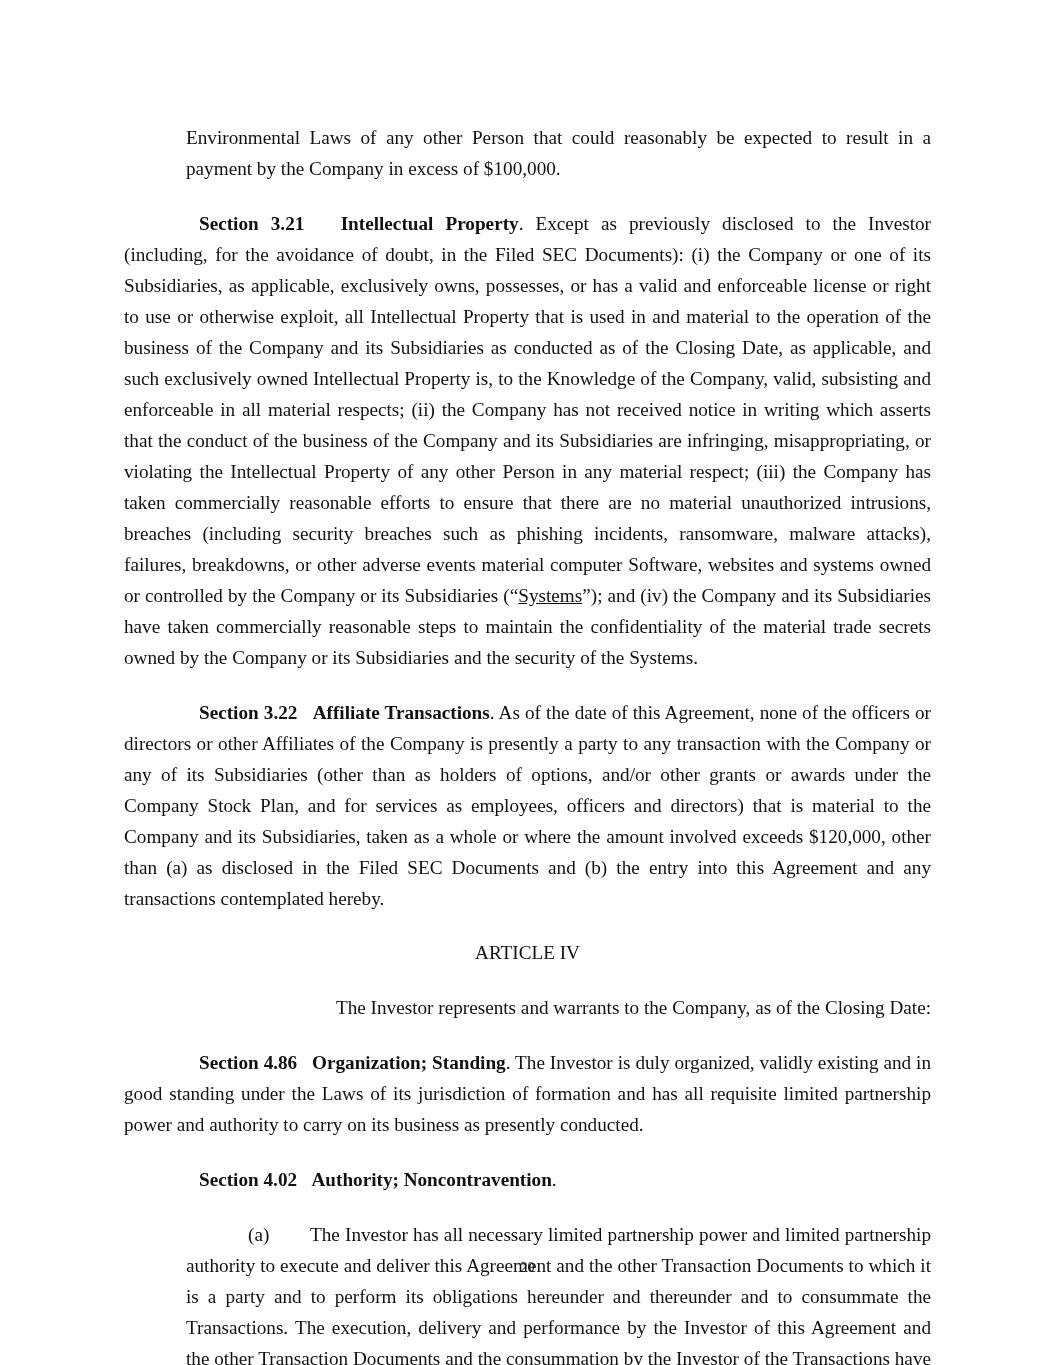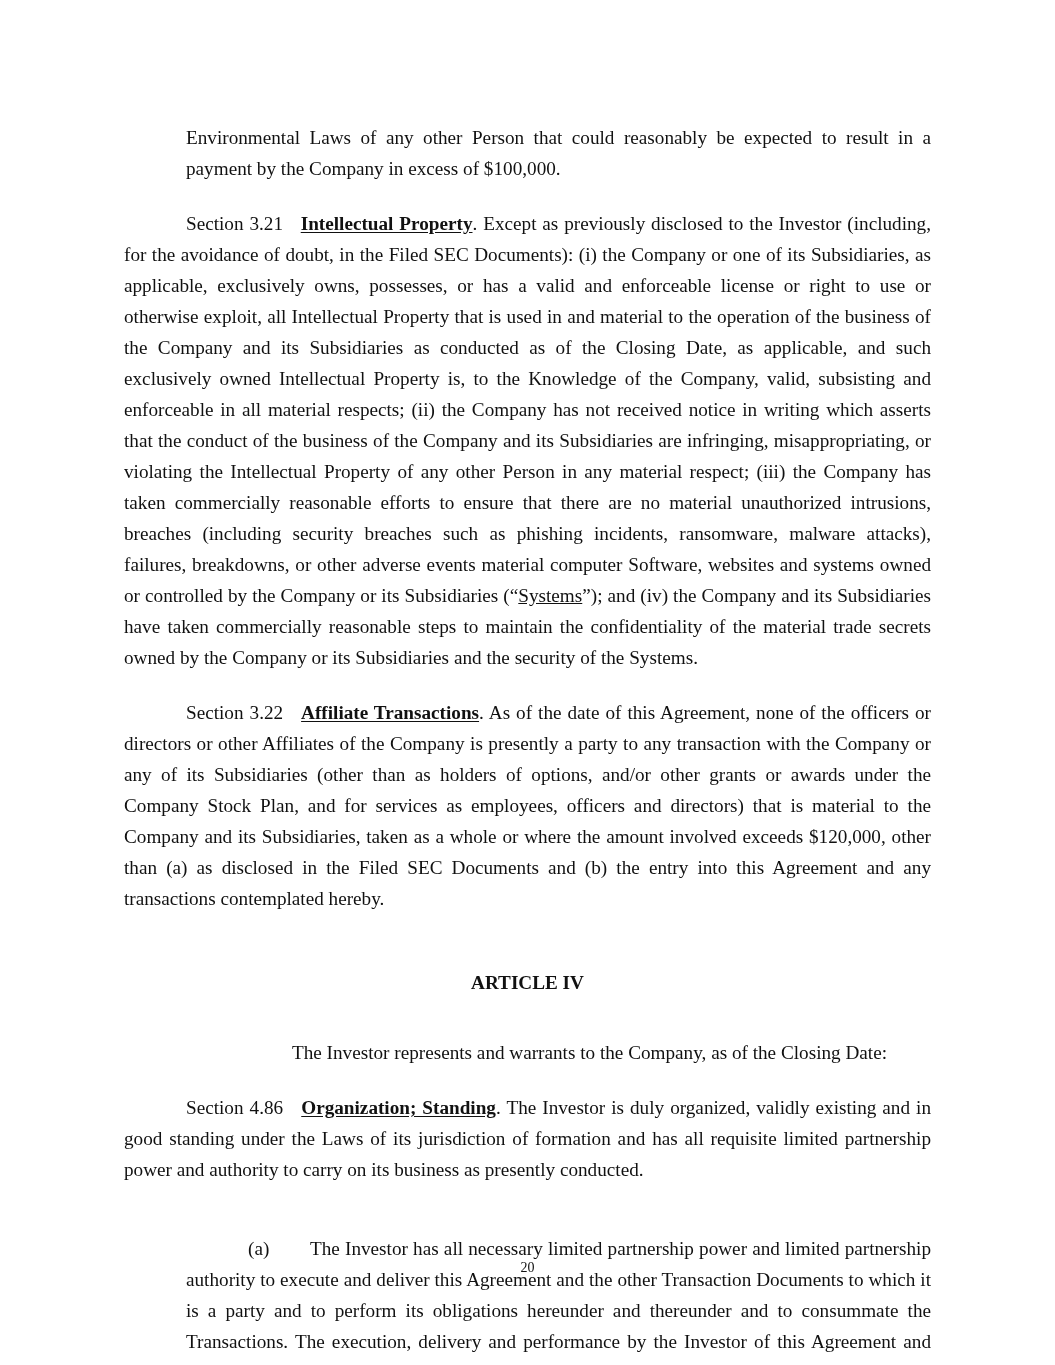--- a/index.html
+++ b/index.html
@@ -6,25 +6,25 @@
   body { width: 1055px; height: 1365px; position: relative; overflow: hidden; }
   .page {
     position: absolute; left: 124px; top: 122px; width: 807px;
     font-family: "Liberation Serif", serif; font-size: 19.2px; line-height: 31px;
     color: #111111;
   }
   p { margin: 0; text-align: justify; }
   .indent-block { margin-left: 62px; }
   .first-indent { text-indent: 62px; }
   .gap { height: 23.8px; }
-  .sec-num { font-weight: normal; }
-  .sec-title { font-weight: bold; text-decoration: underline; text-underline-offset: 2px; }
+  .sec-num { font-weight: bold; margin-left: 13px; }
+  .sec-title { font-weight: bold; text-underline-offset: 2px; }
   .u { text-decoration: underline; }
   .center { text-align: center; }
-  .bold { font-weight: bold; margin-top: 30px; }
+  .bold { font-weight: normal; }
   .sub-label { display: inline-block; width: 62px; text-indent: 0; }
   .page-number {
     position: absolute; left: 0; width: 1055px; top: 1260px; text-align: center;
     font-family: "Liberation Serif", serif; font-size: 14px; color: #111111;
   }
 </style>
 </head>
 <body>
 
 <div class="page">
@@ -38,28 +38,29 @@
   <div class="gap"></div>
 
   <p class="first-indent"><span class="sec-num">Section 3.22</span>&nbsp;&nbsp;&nbsp;<span class="sec-title">Affiliate Transactions</span><span>.  As of the date of this Agreement, none of the officers or directors or other Affiliates of the Company is presently a party to any transaction with the Company or any of its Subsidiaries (other than as holders of options, and/or other grants or awards under the Company Stock Plan, and for services as employees, officers and directors) that is material to the Company and its Subsidiaries, taken as a whole or where the amount involved exceeds $120,000, other than (a) as disclosed in the Filed SEC Documents and (b) the entry into this Agreement and any transactions contemplated hereby.</span></p>
 
   <div class="gap"></div>
 
   <p class="center bold">ARTICLE IV</p>
 
   <div class="gap"></div>
 
-  <p style="text-indent:124px; text-align:center;margin-top:15px;">The Investor represents and warrants to the Company, as of the Closing Date:</p>
+  <p style="text-indent:124px; text-align:right;">The Investor represents and warrants to the Company, as of the Closing Date:</p>
 
   <div class="gap"></div>
 
   <p class="first-indent"><span class="sec-num">Section 4.86</span>&nbsp;&nbsp;&nbsp;<span class="sec-title">Organization; Standing</span><span>.  The Investor is duly organized, validly existing and in good standing under the Laws of its jurisdiction of formation and has all requisite limited partnership power and authority to carry on its business as presently conducted.</span></p>
 
   <div class="gap"></div>
 
+  <p class="first-indent"><span class="sec-num">Section 4.02</span>&nbsp;&nbsp;&nbsp;<span class="sec-title">Authority; Noncontravention</span><span>.</span></p>
 
   <div class="gap"></div>
 
   <p class="indent-block first-indent"><span class="sub-label">(a)</span><span>The Investor has all necessary limited partnership power and limited partnership authority to execute and deliver this Agreement and the other Transaction Documents to which it is a party and to perform its obligations hereunder and thereunder and to consummate the Transactions. The execution, delivery and performance by the Investor of this Agreement and the other Transaction Documents and the consummation by the Investor of the Transactions have been duly authorized and approved by all necessary action on the part of the Investor, and no further action, approval or authorization by any of its partners, is necessary to authorize the execution, delivery and performance by</span></p>
 
 </div>
 
 <div class="page-number">20</div>
 
 </body></html>

